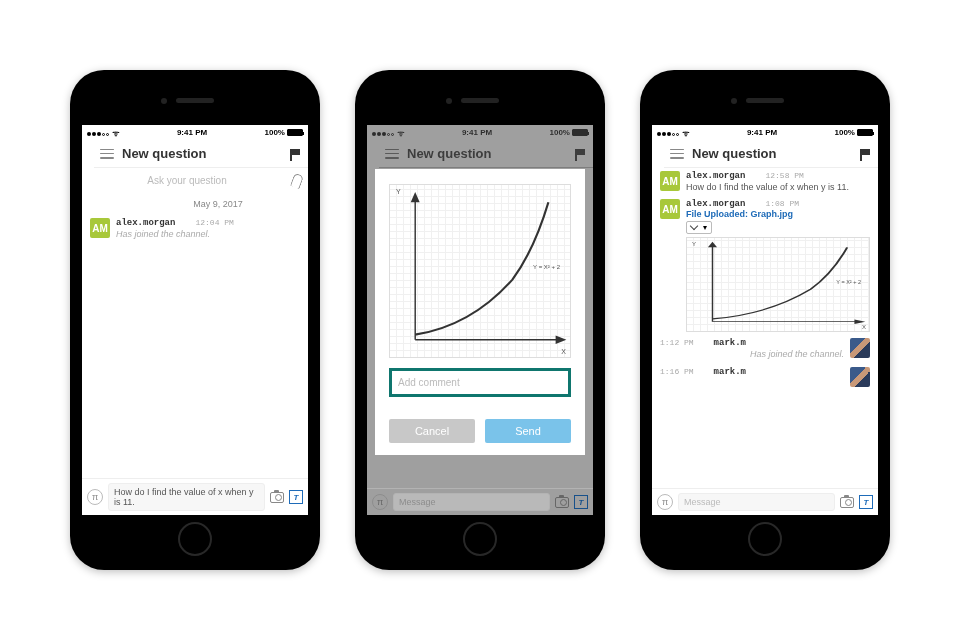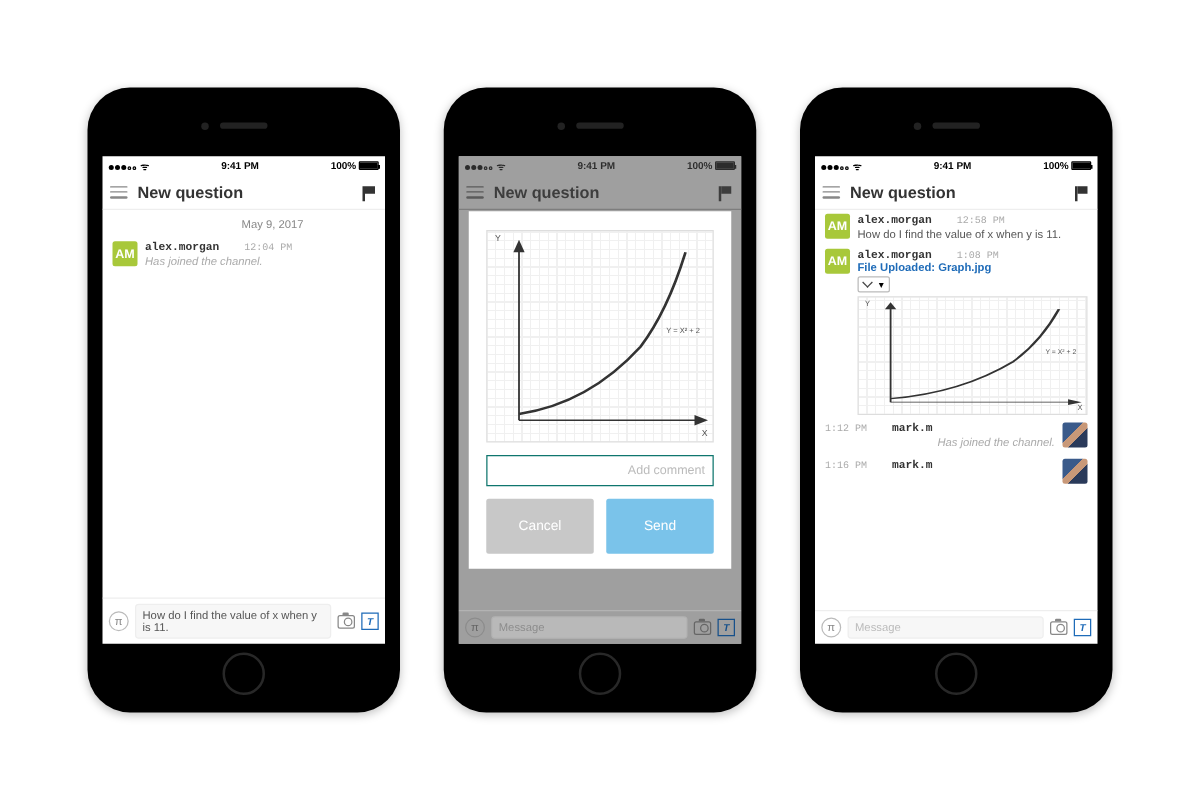--- a/index.html
+++ b/index.html
@@ -41,20 +41,21 @@
   .statusbar .dots span{display:inline-block;width:4px;height:4px;border-radius:50%;background:#000;margin-right:1px;}
   .statusbar .dots span.e{background:none;border:0.8px solid #000;width:3px;height:3px;}
   .statusbar .batt{display:flex;align-items:center;gap:2px;}
   .statusbar .batt .b{width:16px;height:7px;border:1px solid #000;border-radius:1px;position:relative;}
   .statusbar .batt .b::after{content:"";position:absolute;right:-2px;top:1.5px;width:1.5px;height:3px;background:#000;}
   .statusbar .batt .b::before{content:"";position:absolute;left:0;top:0;bottom:0;width:100%;background:#000;}
 
   .header {
     height:28px; display:flex; align-items:center; padding:0 6px; gap:8px;
     border-bottom:1px solid #eee;
+    margin-left:12px;
   }
   .hamburger{width:14px;height:10px;display:flex;flex-direction:column;justify-content:space-between;}
   .hamburger span{height:1.5px;background:#888;border-radius:1px;}
   .header .title{font-size:13px;font-weight:600;color:#333;flex:1;}
   .flag{width:12px;height:10px;position:relative;}
   .flag::before{content:"";position:absolute;left:0;top:0;width:1.5px;height:12px;background:#333;}
   .flag::after{content:"";position:absolute;left:1.5px;top:0;width:8px;height:6px;background:#333;}
 
   .subheader {
     display:flex; align-items:center; padding:3px 6px; gap:6px; color:#aaa;
@@ -91,23 +92,23 @@
   .cam{width:14px;height:11px;border:1.2px solid #888;border-radius:2px;position:relative;}
   .cam::before{content:"";position:absolute;top:-3px;left:3px;width:5px;height:2px;background:#888;border-radius:1px 1px 0 0;}
   .cam::after{content:"";position:absolute;top:1.5px;left:3.5px;width:5px;height:5px;border:1.2px solid #888;border-radius:50%;}
   .tf{width:14px;height:14px;border:1.3px solid #1e6bb8;color:#1e6bb8;font-size:8px;font-weight:800;display:flex;align-items:center;justify-content:center;font-style:italic;}
 
   
   .dim{position:absolute;inset:0;background:rgba(80,80,80,0.55);}
   .modal{position:absolute;left:8px;right:8px;top:44px;bottom:60px;background:#fff;display:flex;flex-direction:column;padding:12px 14px;}
   .modal-title{text-align:center;font-size:16px;font-weight:600;color:#333;margin:6px 0 10px;}
   .modal .graph{flex:1;}
-  .modal-input{border:1px solid #0f766e;border-radius:0;padding:6px;font-size:10px;color:#bbb;margin:10px 0;text-align:right;}
+  .modal-input{border:3px solid #0f766e;border-radius:0;padding:6px;font-size:10px;color:#bbb;margin:10px 0;}
   .btn-row{display:flex;gap:10px;}
-  .btn{flex:1;text-align:center;padding:16px 0;font-size:11px;color:#fff;border-radius:2px;}
+  .btn{flex:1;text-align:center;padding:6px 0;font-size:11px;color:#fff;border-radius:2px;margin-top:12px;}
   .btn.cancel{background:#c8c8c8;}
   .btn.send{background:#7ac3ea;}
 
   .screen.dimmed > .statusbar, .screen.dimmed > .header, .screen.dimmed > .input-bar {filter:brightness(0.75);}
 </style>
 </head>
 <body>
 
 <div class="phone">
   <div class="screen">
@@ -120,20 +121,24 @@
         </span>
     </div>
     <div class="header">
       <div class="hamburger">
           <span></span>
           <span></span>
           <span></span>
         </div>
       <div class="title">New question</div>
       <div class="flag"></div>
+    </div>
+    <div class="subheader">
+      <div class="ask-placeholder">Ask your question</div>
+      <div class="paperclip"></div>
     </div>
     <div class="date-sep">May 9, 2017</div>
     <div class="msg">
       <div class="av am">AM</div>
       <div class="body">
         <div class="meta">
             <span class="user">alex.morgan</span>
             <span class="time">12:04 PM</span>
           </div>
         <div class="text faded">Has joined the channel.</div>

